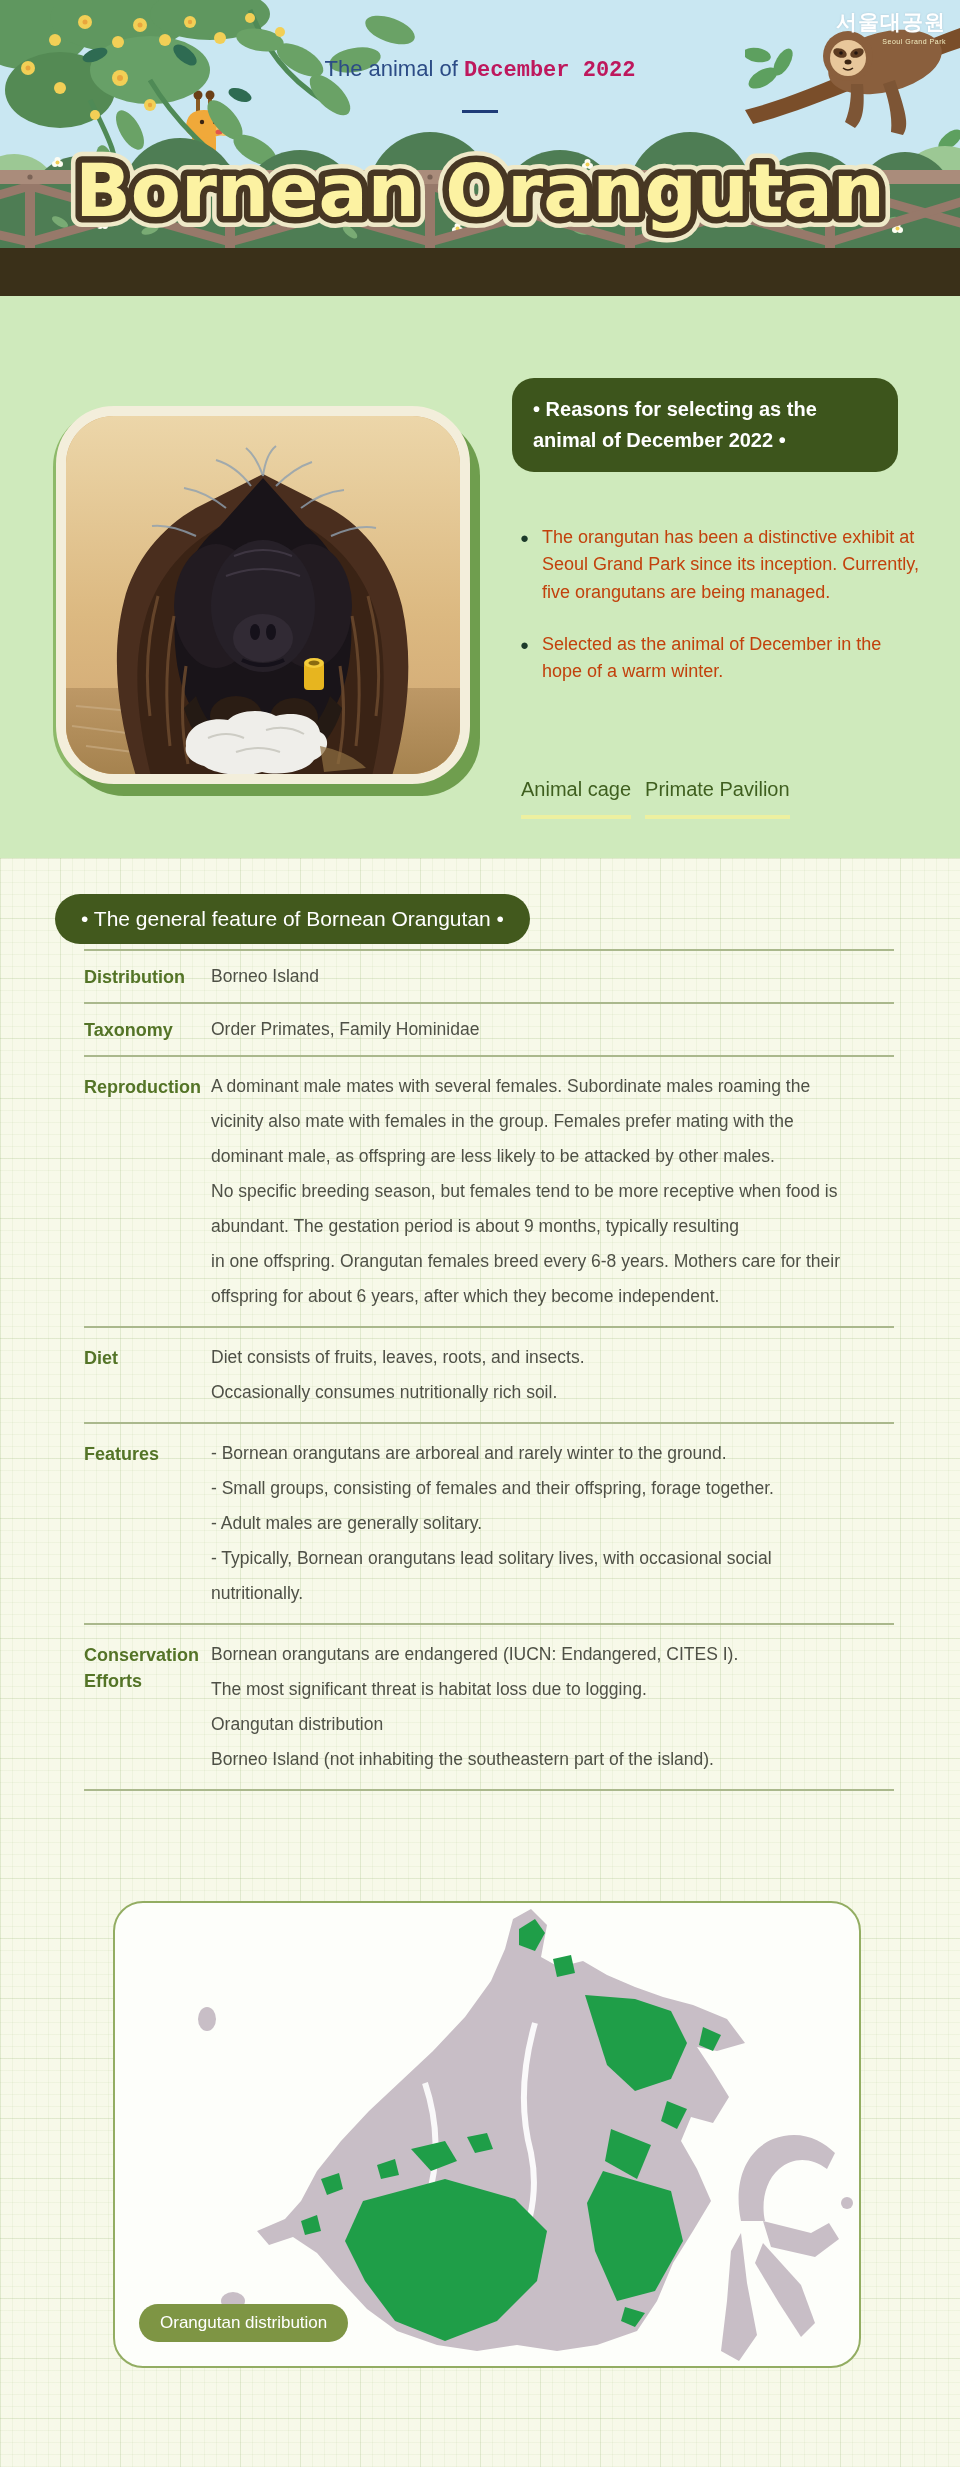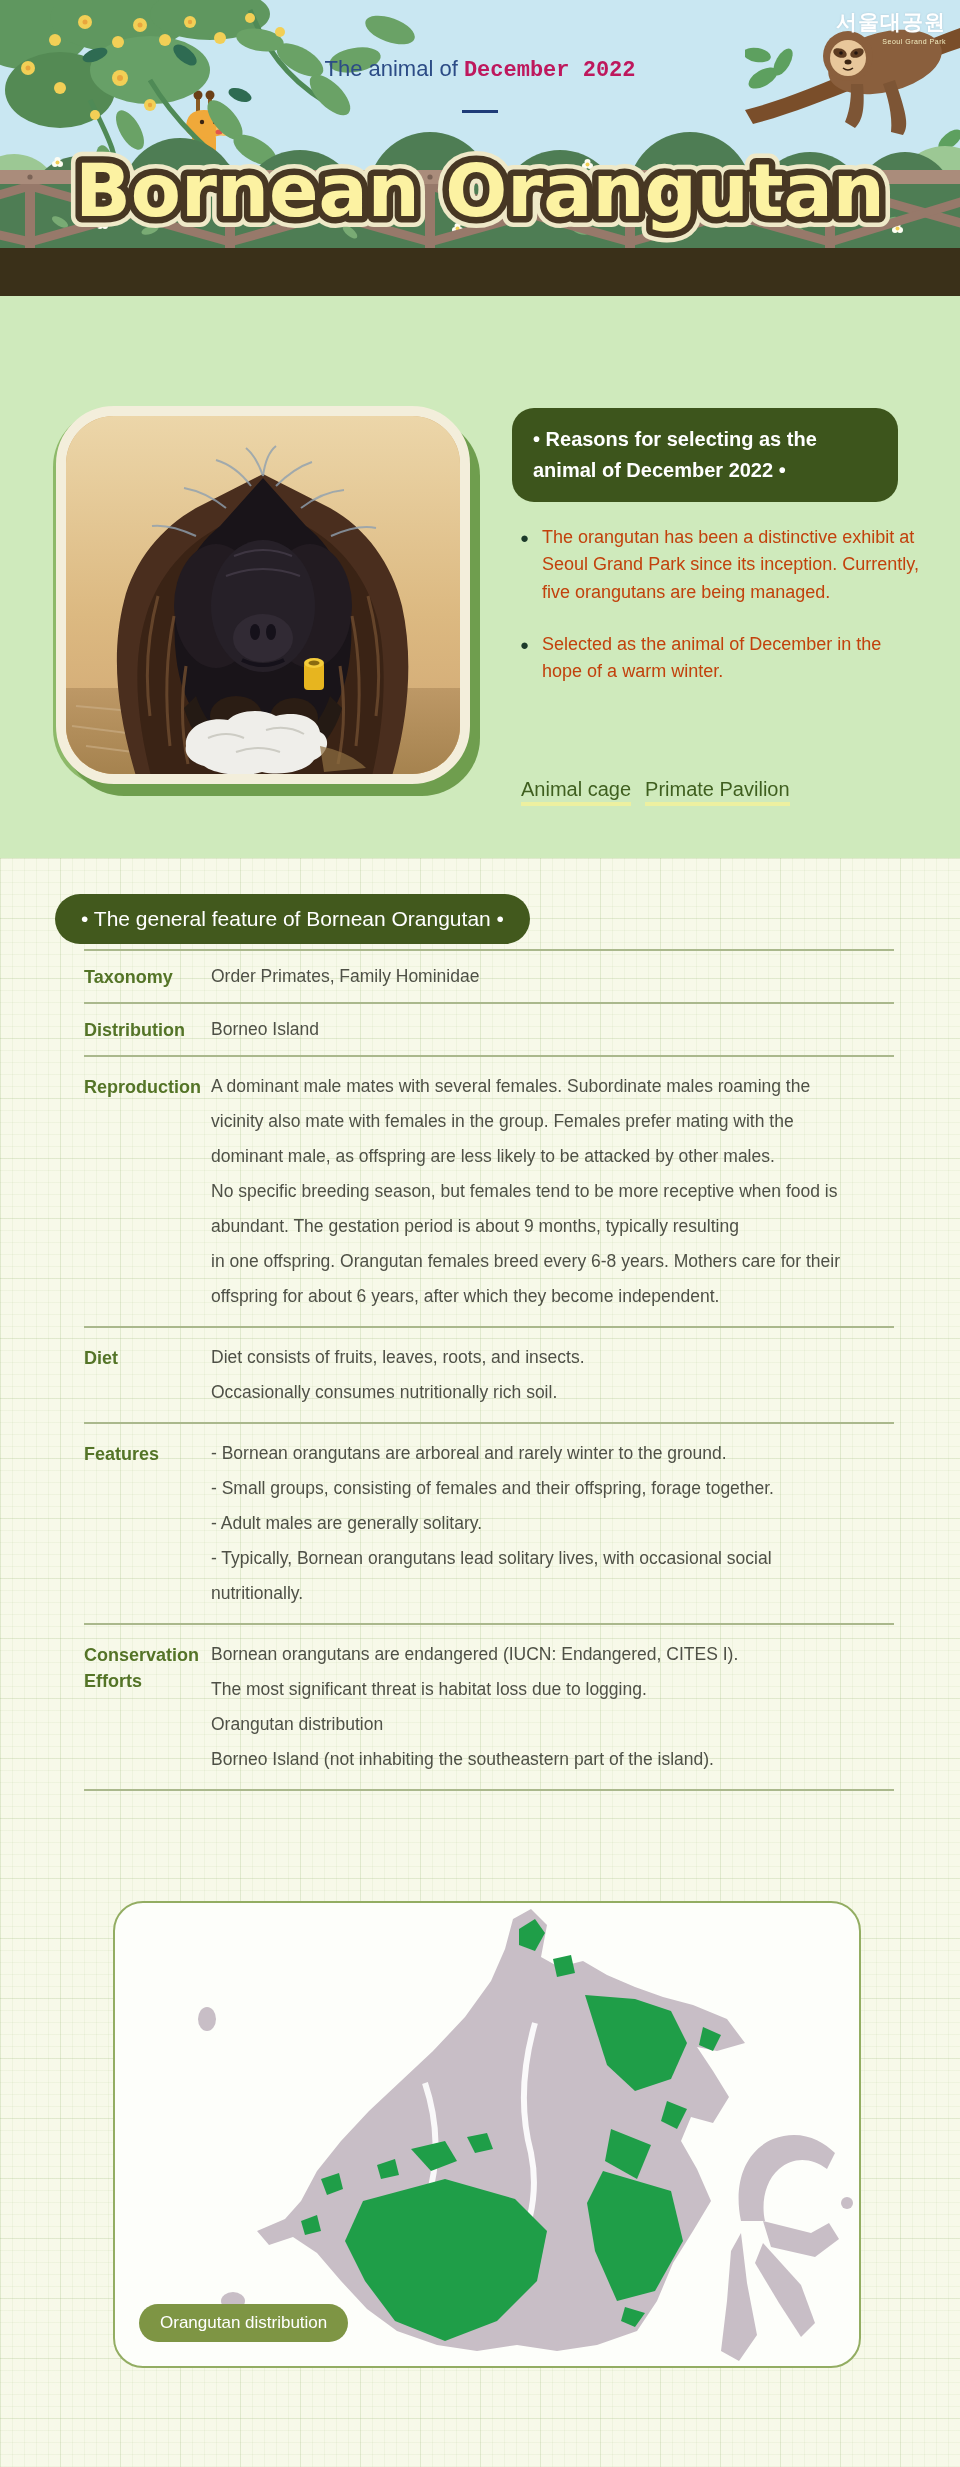--- a/index.html
+++ b/index.html
@@ -26,28 +26,28 @@
   .intro{position:absolute;left:0;top:296px;width:960px;height:562px;background:#cfeabc;}
   .photo-card{
     position:absolute;left:56px;top:110px;width:394px;height:358px;
     border:10px solid #f3eedb;border-radius:58px;overflow:hidden;
     box-shadow:10px 12px 0 #6f9e4e, -3px 3px 0 #8db969;background:#d9b57e;
   }
   .photo-card svg{display:block;}
   .reasons-pill{
     position:absolute;left:512px;top:82px;width:344px;
     background:#3d551c;border-radius:22px;padding:16px 21px;
-    color:#ffffff;font-weight:bold;font-size:20px;line-height:1.55;margin-top:30px;
+    color:#ffffff;font-weight:bold;font-size:20px;line-height:1.55;
   }
   .bullets{position:absolute;left:520px;top:228px;width:400px;}
   .bullet-item{display:flex;margin-bottom:25px;}
   .bullet-dot{color:#1c3a2a;font-size:15px;line-height:1.5;margin-right:13px;transform:translateY(3px);}
   .bullet-text{color:#c2410c;font-size:18px;line-height:1.52;}
   .cage-line{position:absolute;left:521px;top:482px;font-size:20px;color:#3f5f1f;}
-  .cage-line span{border-bottom:4px solid #edf0a0;padding-bottom:2px;}
+  .cage-line span{border-bottom:4px solid #edf0a0;padding-bottom:15px;}
   .cage-line .gap{display:inline-block;width:14px;border:none;}
   
   .features-sec{
     position:absolute;left:0;top:858px;width:960px;height:1609px;
     background-color:#f7f9e9;
     background-image:
       linear-gradient(rgba(160,188,128,0.18) 1px, transparent 1px),
       linear-gradient(90deg, rgba(160,188,128,0.18) 1px, transparent 1px),
       linear-gradient(rgba(160,188,128,0.10) 1px, transparent 1px),
       linear-gradient(90deg, rgba(160,188,128,0.10) 1px, transparent 1px);
@@ -402,29 +402,29 @@
     <span>Animal cage</span><span class="gap"></span><span>Primate Pavilion</span>
   </div>
 </div>
 
 <div class="features-sec">
 
   <div class="feature-pill">• The general feature of Bornean Orangutan •</div>
 
   <div class="feature-table" id="feature-table">
       <div class="f-row">
+        <div class="f-label">Distribution</div>
+        <div class="f-value">
+          <div class="f-line">Borneo Island</div>
+        </div>
+      </div>
+      <div class="f-row">
         <div class="f-label">Taxonomy</div>
         <div class="f-value">
           <div class="f-line">Order Primates, Family Hominidae</div>
-        </div>
-      </div>
-      <div class="f-row">
-        <div class="f-label">Distribution</div>
-        <div class="f-value">
-          <div class="f-line">Borneo Island</div>
         </div>
       </div>
       <div class="f-row multi">
         <div class="f-label">Reproduction</div>
         <div class="f-value">
           <div class="f-line">A dominant male mates with several females. Subordinate males roaming the</div>
           <div class="f-line">vicinity also mate with females in the group. Females prefer mating with the</div>
           <div class="f-line">dominant male, as offspring are less likely to be attacked by other males.</div>
           <div class="f-line">No specific breeding season, but females tend to be more receptive when food is</div>
           <div class="f-line">abundant. The gestation period is about 9 months, typically resulting</div>

